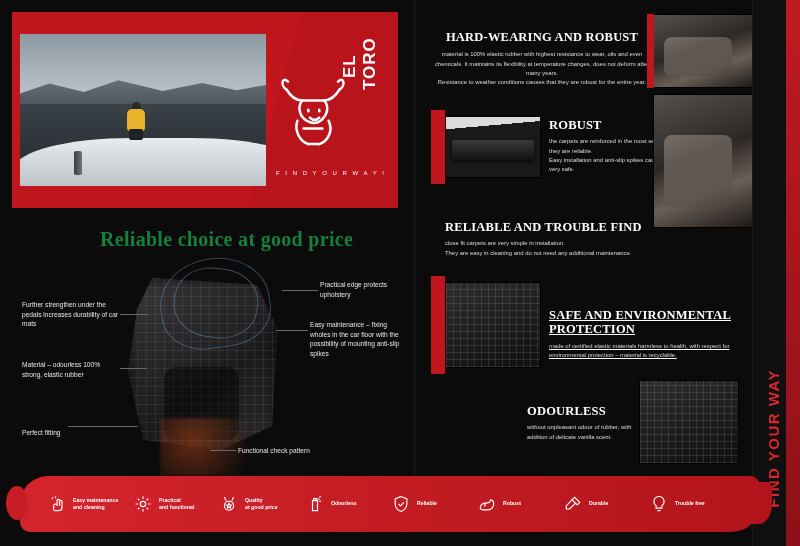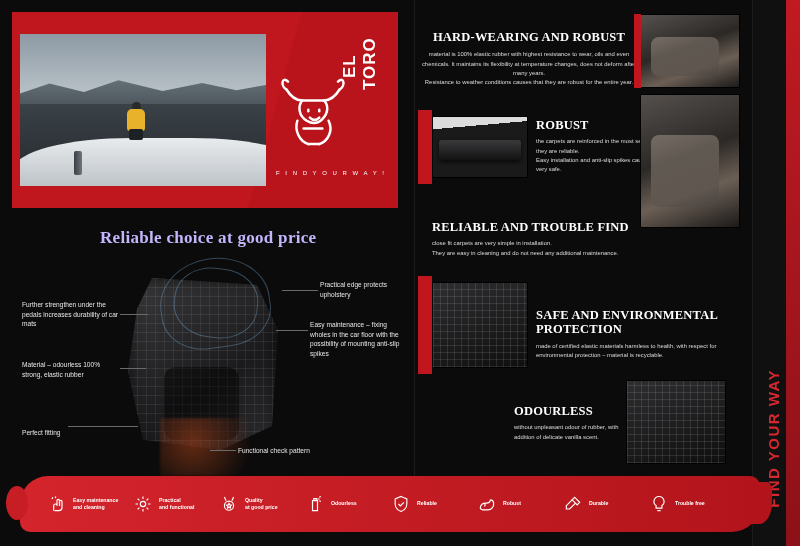--- a/index.html
+++ b/index.html
@@ -94,21 +94,21 @@
     font-size:17px; font-weight:bold; letter-spacing:1px; color:#fff;
   }
   .tagline {
     position:absolute; left:6px; top:120px; width:110px;
     text-align:center; font-size:6px; letter-spacing:2px; color:#fff;
   }
   
   .mid-headline {
     position:absolute; left:100px; top:228px;
     font-family:"Liberation Serif", serif;
-    font-size:17px; font-weight:bold; color:#c4b5fd; letter-spacing:.3px;
+    font-size:20px; font-weight:bold; color:#15803d; letter-spacing:.3px;
   }
   
   .mat-area { position:absolute; left:10px; top:258px; width:400px; height:220px; }
   .mat {
     position:absolute; left:118px; top:20px; width:150px; height:172px;
     background:linear-gradient(145deg,#3a3a3c,#1b1b1d 60%,#2c2c2e);
     clip-path: polygon(16% 0, 86% 4%, 100% 30%, 96% 86%, 62% 100%, 10% 94%, 0 54%, 6% 18%);
     box-shadow:0 0 18px rgba(0,0,0,.8) inset;
   }
   .mat-grid {
@@ -136,21 +136,21 @@
   }
   .wire2 {
     position:absolute; left:164px; top:10px; width:84px; height:70px;
     border:1px solid rgba(120,170,210,.4);
     border-radius:45%;
     transform:rotate(6deg);
   }
   .callout { position:absolute; font-size:6.6px; line-height:1.45; color:#e6e6e6; }
   .leader { position:absolute; background:#6a6a6a; height:1px; }
   
-  .rcol { position:absolute; left:418px; top:8px; width:330px; height:470px; }
+  .rcol { position:absolute; left:431px; top:8px; width:330px; height:470px; }
   .feat { position:absolute; width:330px; }
   .feat h3 {
     font-family:"Liberation Serif", serif;
     font-size:12.5px; letter-spacing:.2px; color:#fff; font-weight:bold;
     line-height:1.15;
   }
   .feat p { font-size:5.9px; line-height:1.55; color:#dcdcdc; }
   .photo-box {
     position:absolute; overflow:hidden; background:#222;
     border:1px solid #000;
@@ -324,21 +324,21 @@
     <div class="feat" style="left:14px; top:212px; width:206px;">
       <h3>RELIABLE AND TROUBLE FIND</h3>
       <p style="margin-top: 5px; white-space: pre-line;">close fit carpets are very simple in installation.
 They are easy in cleaning and do not need any additional maintenance.</p>
     </div>
 
     <div class="photo-box" style="left:14px; top:274px; width:96px; height:86px;">
       <div class="ph-cells"></div>
     </div>
     <div class="ph-red" style="left:0px; top:268px; width:14px; height:98px;"></div>
-    <div class="feat" style="left:118px; top:300px; width:186px;">
+    <div class="feat" style="left:118px; top:300px; width:186px;text-decoration:underline;">
       <h3>SAFE AND ENVIRONMENTAL PROTECTION</h3>
       <p style="margin-top:5px;">made of certified elastic materials harmless to health, with respect for environmental protection – material is recyclable.</p>
     </div>
 
     <div class="photo-box" style="left:208px; top:372px; width:100px; height:84px;">
       <div class="ph-cells"></div>
     </div>
     <div class="feat" style="left:96px; top:396px; width:112px;">
       <h3>ODOURLESS</h3>
       <p style="margin-top:5px;">without unpleasant odour of rubber, with addition of delicate vanilla scent.</p>

